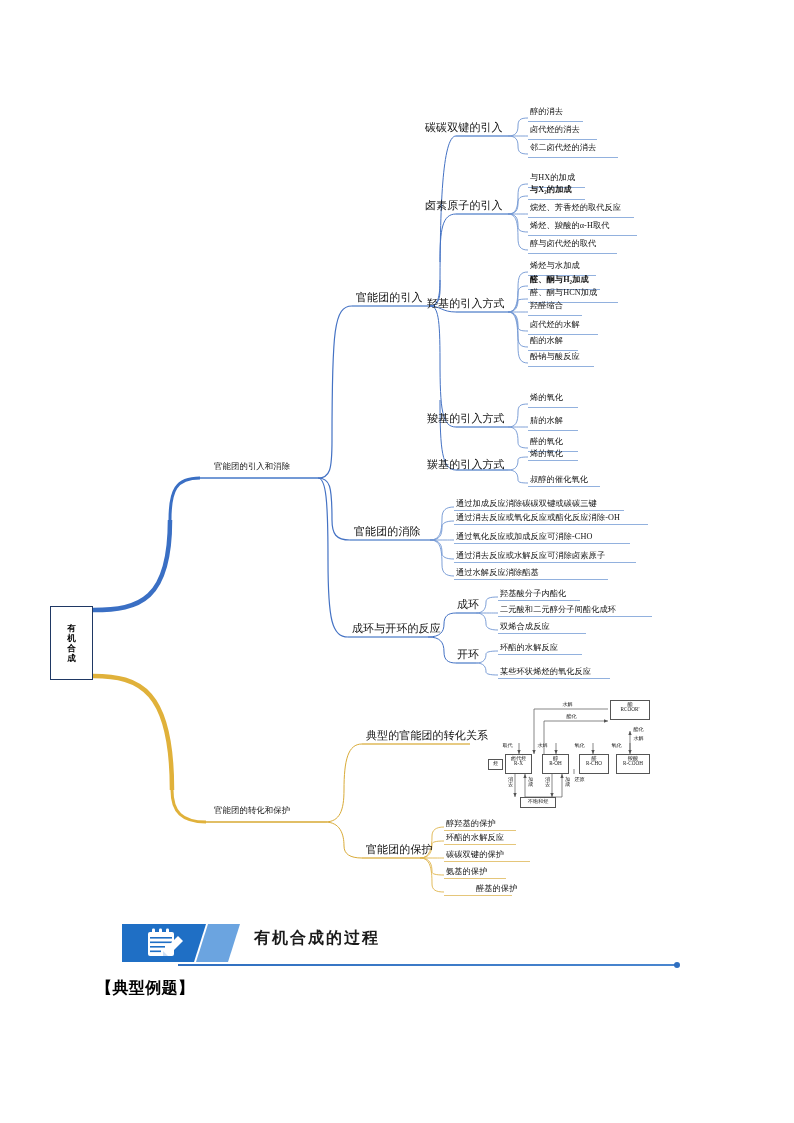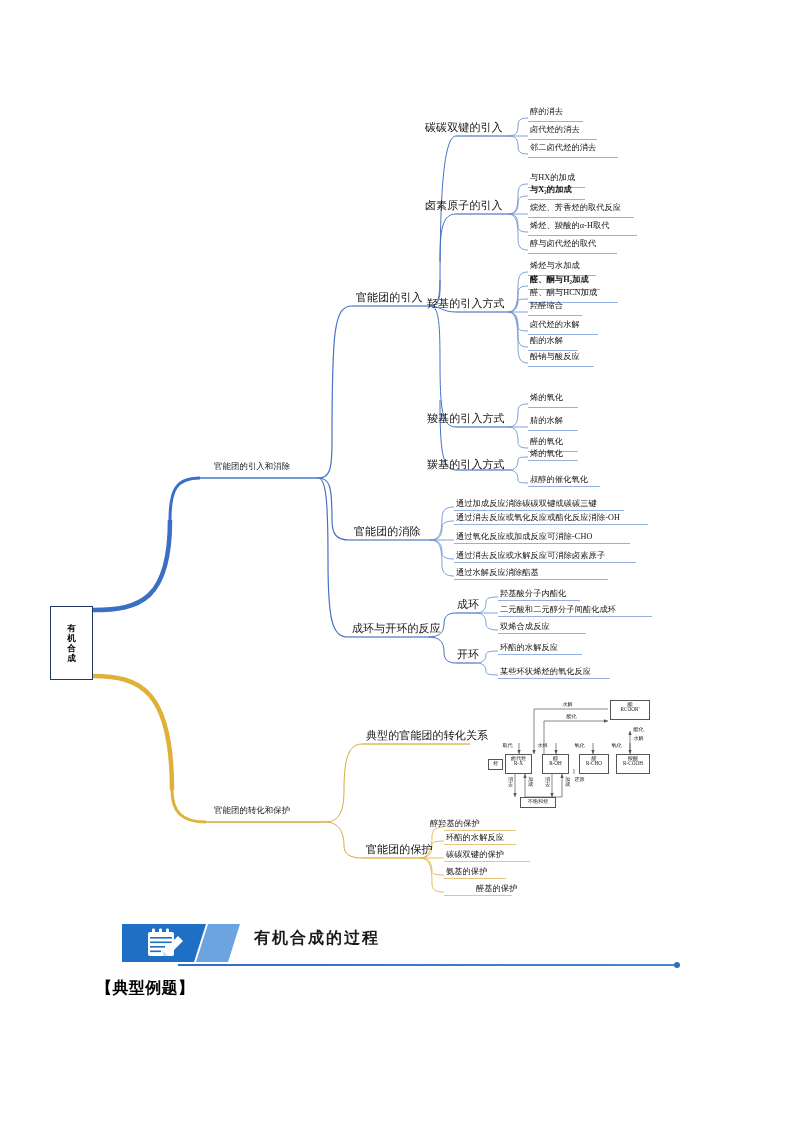--- a/index.html
+++ b/index.html
@@ -265,21 +265,21 @@
 
   <div class="node leaf" style="left:500px;top:590px;">羟基酸分子内酯化</div>
   <div class="node leaf" style="left:500px;top:606px;">二元酸和二元醇分子间酯化成环</div>
   <div class="node leaf" style="left:500px;top:623px;">双烯合成反应</div>
   <div class="node leaf" style="left:500px;top:644px;">环酯的水解反应</div>
   <div class="node leaf" style="left:500px;top:668px;">某些环状烯烃的氧化反应</div>
 
   <div class="node lv2" style="left:366px;top:730px;">典型的官能团的转化关系</div>
   <div class="node lv2" style="left:366px;top:844px;">官能团的保护</div>
 
-  <div class="node leaf" style="left:430px;top:820px;">醇羟基的保护</div>
+  <div class="node leaf" style="left:446px;top:820px;">醇羟基的保护</div>
   <div class="node leaf" style="left:446px;top:834px;">环酯的水解反应</div>
   <div class="node leaf" style="left:446px;top:851px;">碳碳双键的保护</div>
   <div class="node leaf" style="left:446px;top:868px;">氨基的保护</div>
   <div class="node leaf" style="left:446px;top:885px;padding-left:30px;">醛基的保护</div>
 
   <div id="chem">
     <svg width="166" height="116" viewBox="0 0 166 116">
       <g stroke="#555" stroke-width=".7" fill="none">
 
         <line x1="19" y1="66" x2="25" y2="66"></line>

